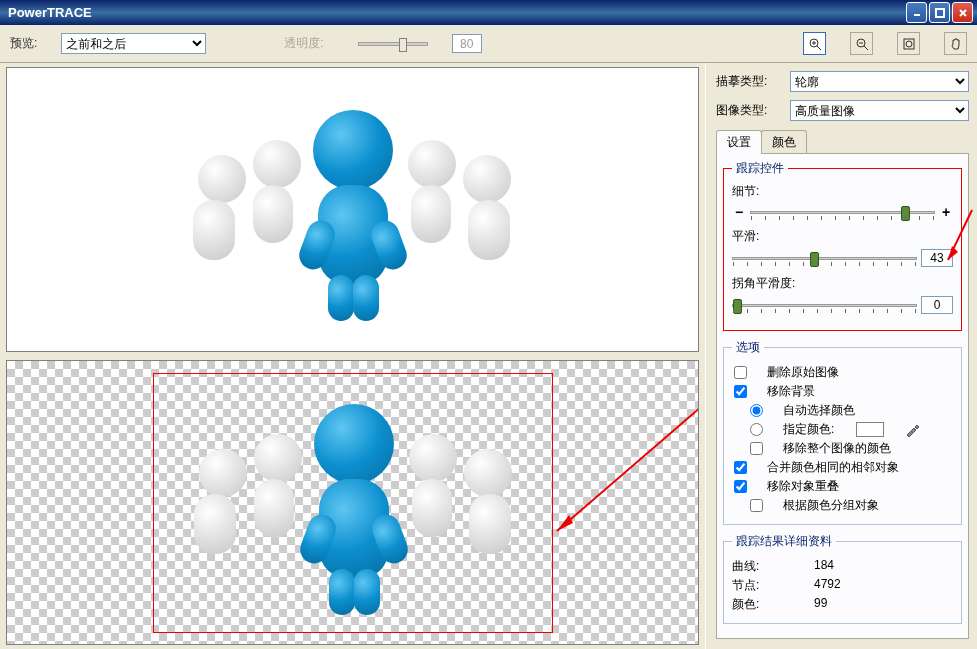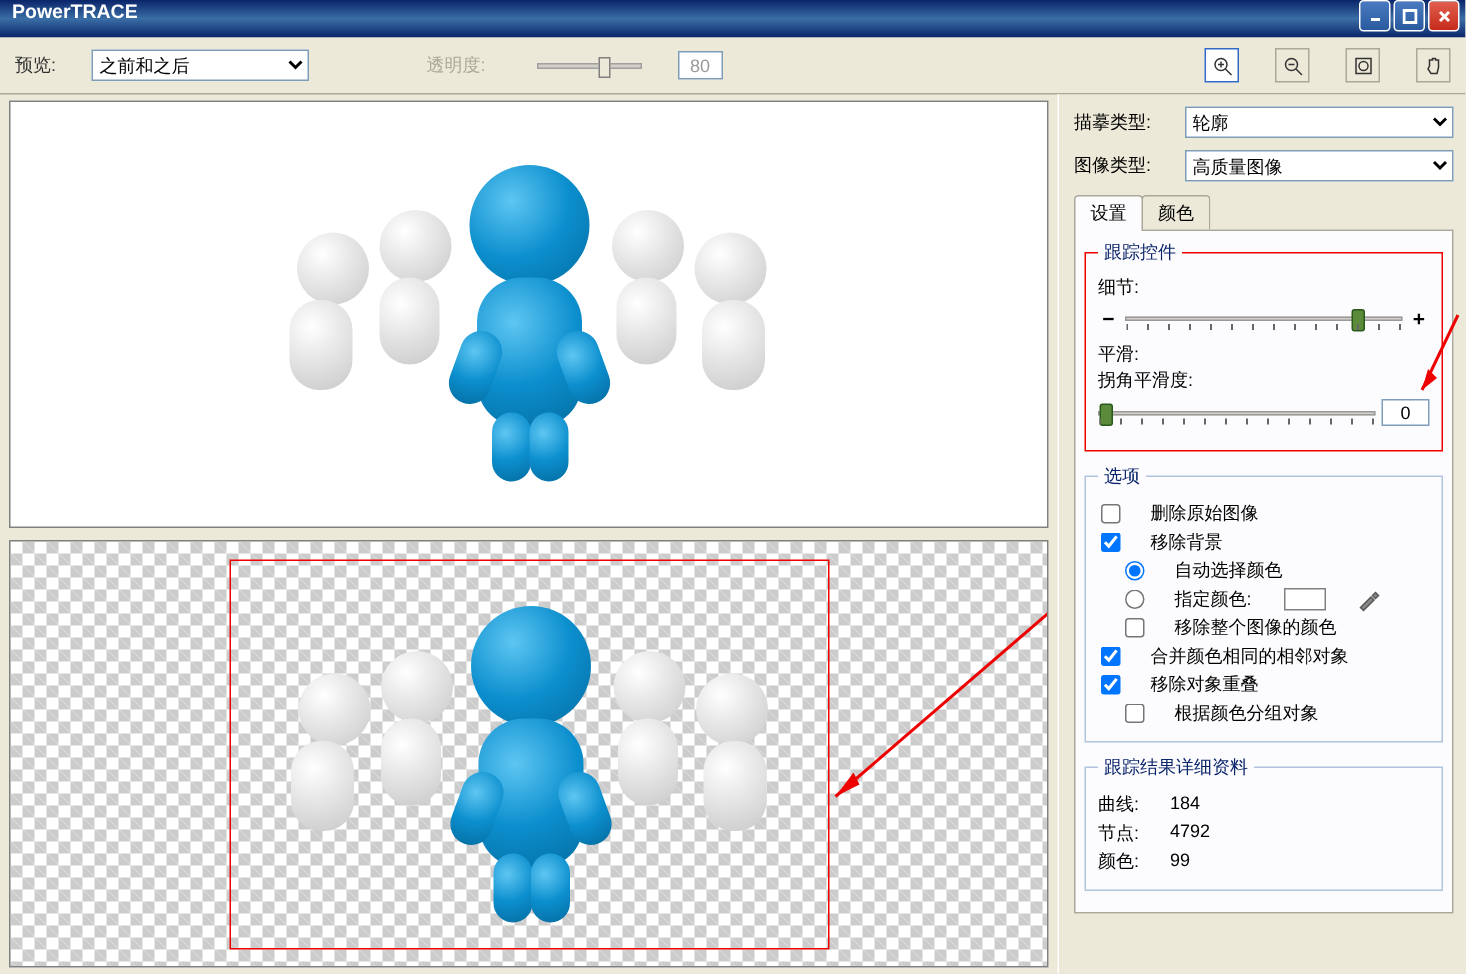--- a/index.html
+++ b/index.html
@@ -10,20 +10,21 @@
     background: #ece9d8;
     width: 977px;
     height: 649px;
     overflow: hidden;
   }
   .titlebar {
     height: 25px;
     background: linear-gradient(to bottom, #0a246a 0%, #3a6ea5 50%, #0a246a 100%);
     color: #fff;
     display: flex;
+    align-items: center;
     padding: 0 4px 0 8px;
     font-weight: bold;
     font-size: 13px;
   }
   .titlebar-text { flex: 1; }
   .win-btn {
     width: 21px; height: 21px;
     margin-left: 2px;
     border: 1px solid #fff;
     border-radius: 3px;
@@ -166,21 +167,21 @@
     width:32px;height:18px;border:1px solid #7f9db9;background:#fff;
     display:flex;align-items:center;justify-content:center;
   }
   .opt-row { display:flex;align-items:center;gap:16px;margin:2px 0;padding-left:2px; }
   .opt-row.indent { padding-left:18px; }
   input[type=checkbox],input[type=radio]{ margin:0 4px 0 0; }
   .swatch { width:28px;height:15px;border:1px solid #808080;background:#fff;margin-left:6px; }
   .eyedrop { width:16px;height:16px;margin-left:4px; }
 
   .results { margin-top:4px; }
-  .res-row { display:flex;margin:2px 0; }
+  .res-row { display:flex;margin:2px 0;gap:34px; }
   .res-key { width:48px; }
 </style>
 </head>
 <body>
 
 <div class="titlebar">
   <span class="titlebar-text">PowerTRACE</span>
   <div class="win-btn win-min">
       <svg width="10" height="10">
         <line x1="2" y1="7" x2="8" y2="7"></line>
@@ -308,20 +309,27 @@
         <div class="slider-row">
           <span class="minus">−</span>
           <div class="track">
             <div class="thumb" style="left:82%"></div>
             <div class="ticks"></div>
           </div>
           <span class="plus">+</span>
         </div>
 
         <div class="slabel">平滑:</div>
+        <div class="slider-row">
+          <div class="track">
+            <div class="thumb" style="left:42%"></div>
+            <div class="ticks"></div>
+          </div>
+          <div class="valbox">43</div>
+        </div>
 
         <div class="slabel">拐角平滑度:</div>
         <div class="slider-row">
           <div class="track">
             <div class="thumb" style="left:0%"></div>
             <div class="ticks"></div>
           </div>
           <div class="valbox">0</div>
         </div>
       </fieldset>

